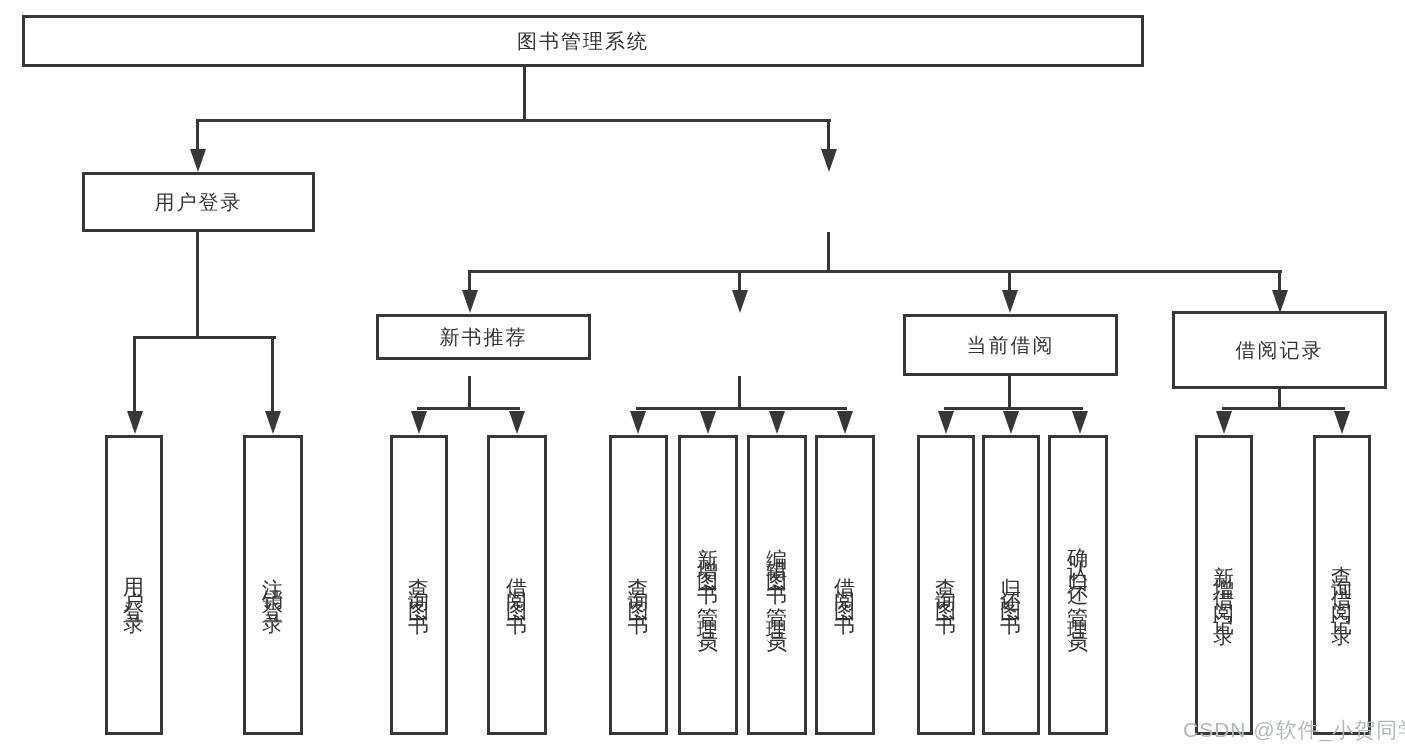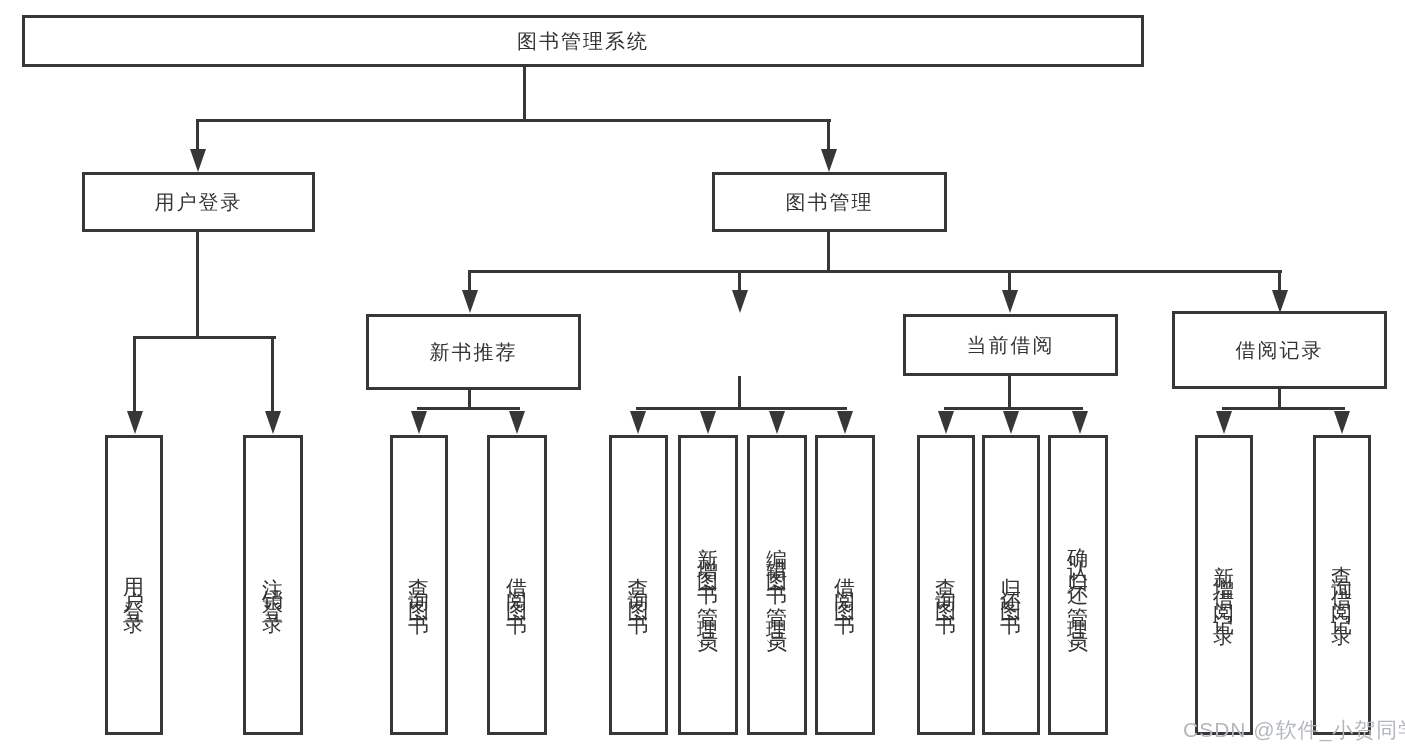--- a/index.html
+++ b/index.html
@@ -50,43 +50,40 @@
   <div class="vline" style="left:523px;top:67px;height:53px"></div>
   <div class="hline" style="left:196px;top:119px;width:635px"></div>
   <div class="vline" style="left:196px;top:119px;height:31px"></div>
   <div class="vline" style="left:827px;top:119px;height:31px"></div>
   <div class="arr" style="left:190px;top:149px"></div>
   <div class="arr" style="left:821px;top:149px"></div>
 
   <div class="node" style="left:82px;top:172px;width:233px;height:60px">
     <span>用户登录</span>
   </div>
-  <div class="node" style="left:712px;top:172px;width:235px;height:60px">
-    <span>图书管理</span>
-  </div>
 
   <div class="vline" style="left:196px;top:232px;height:106px"></div>
   <div class="hline" style="left:133px;top:336px;width:143px"></div>
   <div class="vline" style="left:133px;top:336px;height:76px"></div>
   <div class="vline" style="left:271px;top:336px;height:76px"></div>
   <div class="arr" style="left:127px;top:411px"></div>
   <div class="arr" style="left:265px;top:411px"></div>
 
   <div class="vline" style="left:827px;top:232px;height:40px"></div>
   <div class="hline" style="left:468px;top:270px;width:814px"></div>
   <div class="vline" style="left:468px;top:270px;height:21px"></div>
   <div class="vline" style="left:738px;top:270px;height:21px"></div>
   <div class="vline" style="left:1008px;top:270px;height:21px"></div>
   <div class="vline" style="left:1278px;top:270px;height:21px"></div>
   <div class="arr" style="left:462px;top:290px"></div>
   <div class="arr" style="left:732px;top:290px"></div>
   <div class="arr" style="left:1002px;top:290px"></div>
   <div class="arr" style="left:1272px;top:290px"></div>
 
-  <div class="node" style="left:366px;top:314px;width:215px;height:76px">
+  <div class="node" style="left:376px;top:314px;width:215px;height:46px">
     <span>新书推荐</span>
   </div>
   <div class="node" style="left:903px;top:314px;width:215px;height:62px">
     <span>当前借阅</span>
   </div>
   <div class="node" style="left:1172px;top:311px;width:215px;height:78px">
     <span>借阅记录</span>
   </div>
 
   <div class="vline" style="left:468px;top:376px;height:33px"></div>

